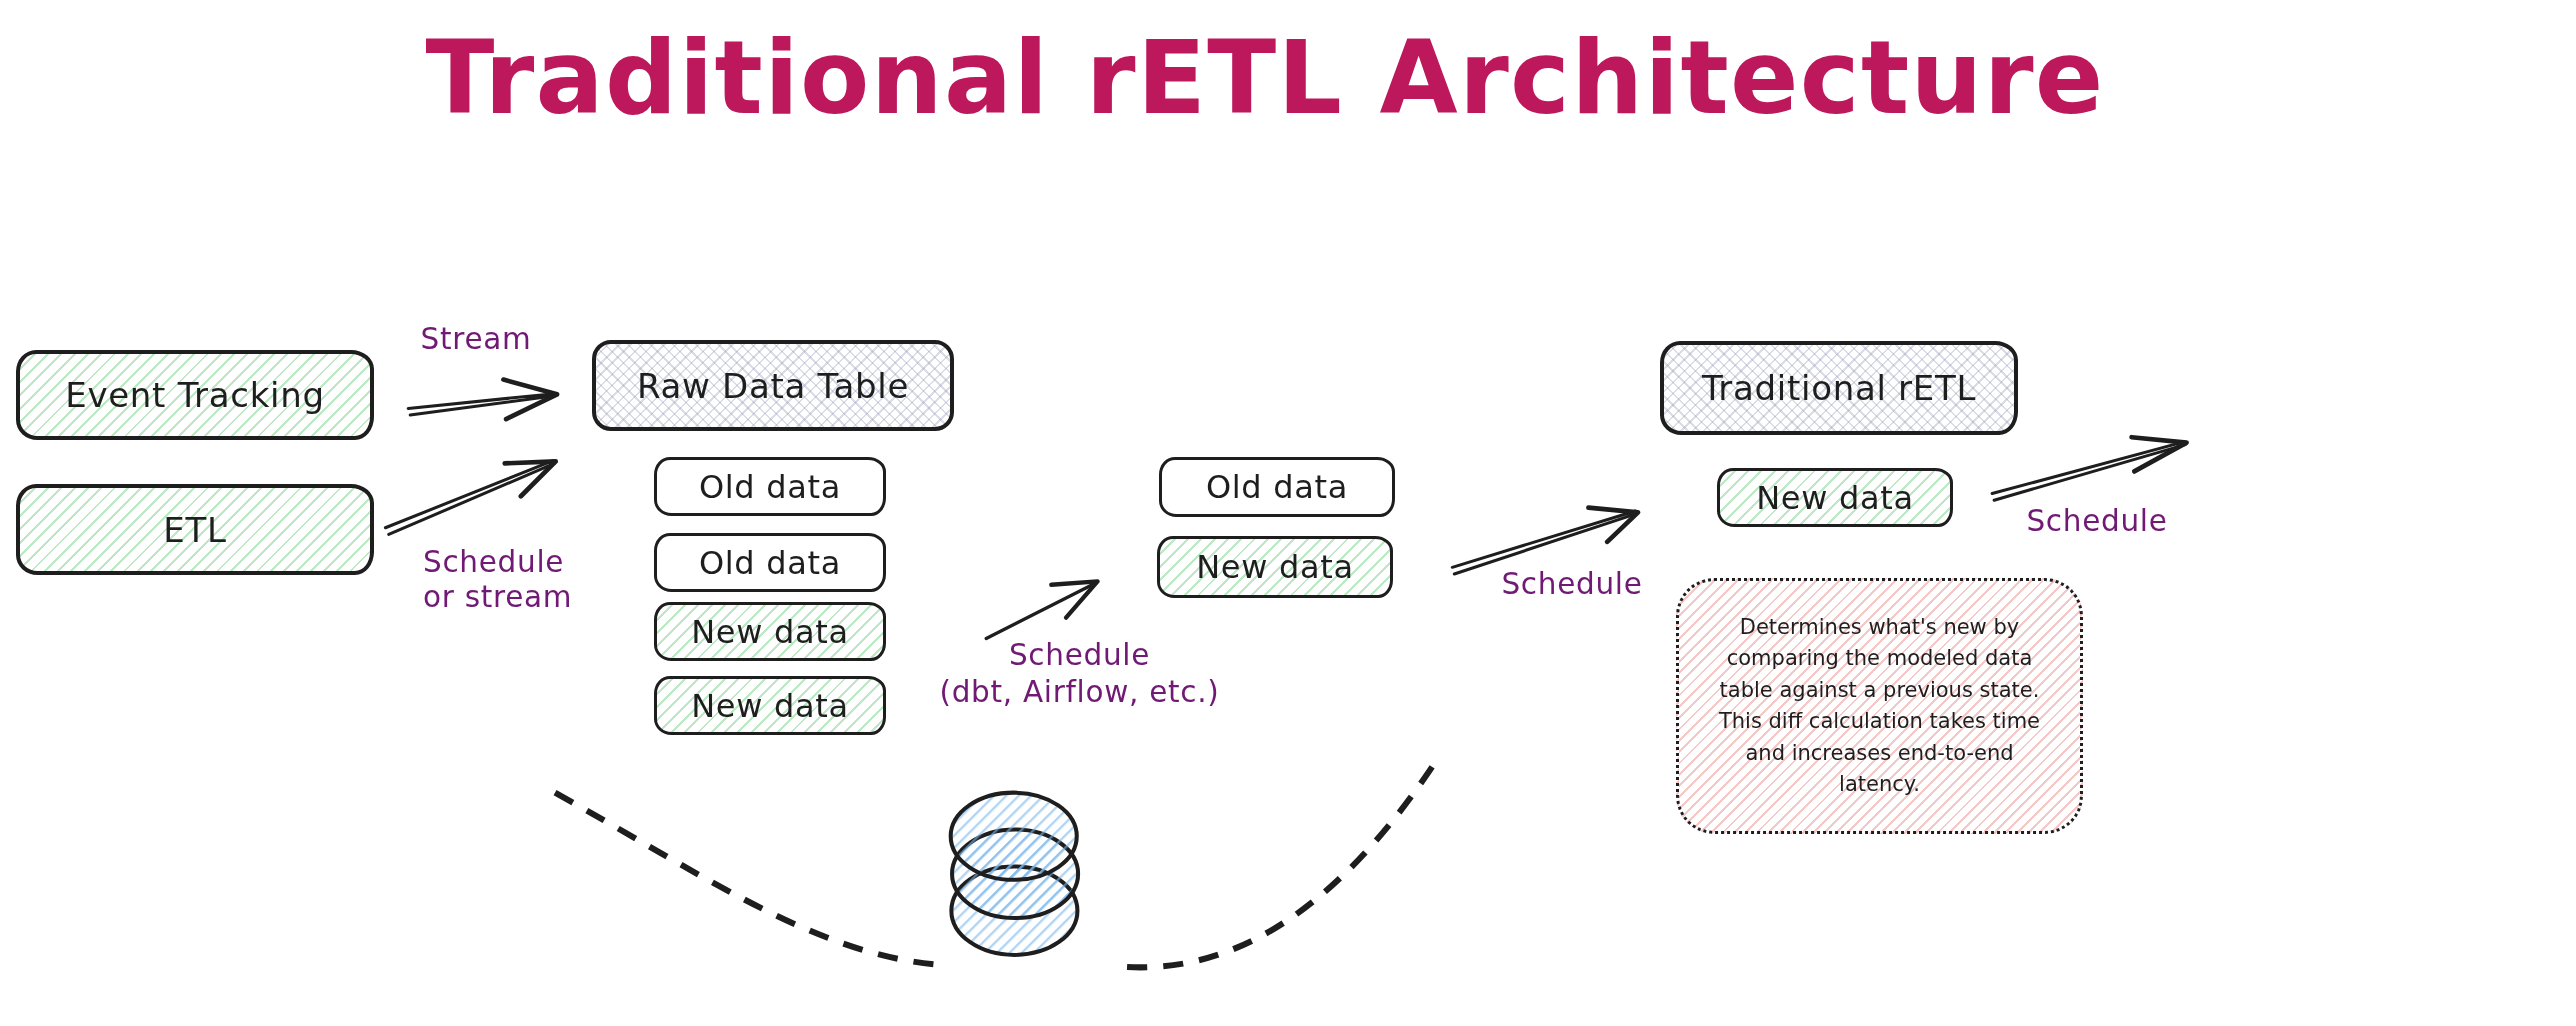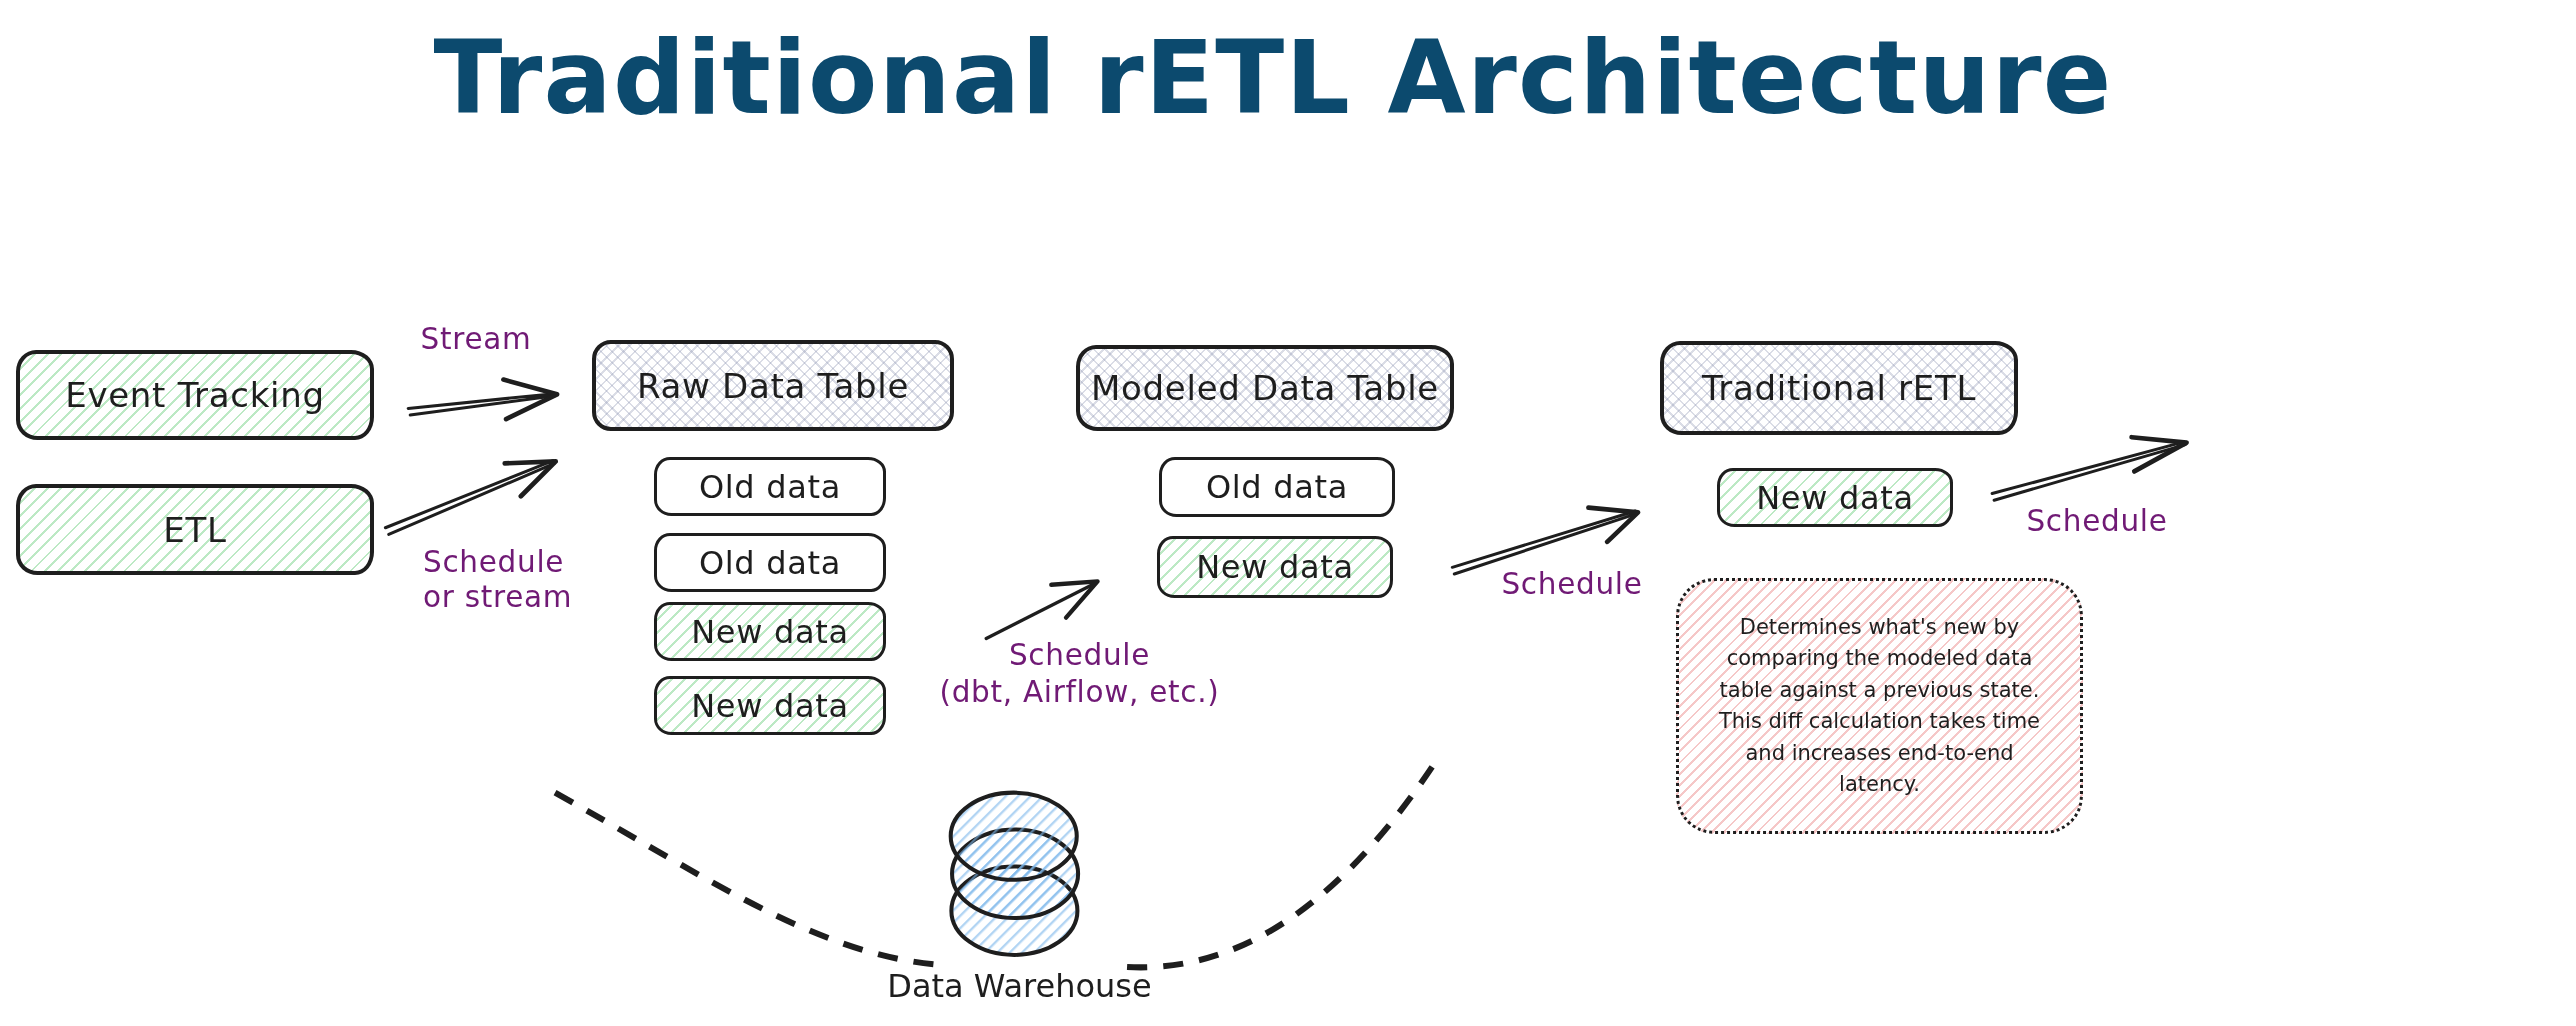--- a/index.html
+++ b/index.html
@@ -12,27 +12,27 @@
     width: 2576px;
     height: 1026px;
     background: #ffffff;
     overflow: hidden;
     font-family: "DejaVu Sans", sans-serif;
     color: #1e1e1e;
   }
   .title {
     position: absolute;
     top: 19px;
-    left: 12px;
+    left: 4px;
     width: 2522px;
     text-align: center;
     font-size: 101px;
     font-weight: 600;
     letter-spacing: 1.3px;
-    color: #0c4a6e;
+    color: #be185d;
     white-space: nowrap;
   }
   .node {
     position: absolute;
     display: flex;
     align-items: center;
     justify-content: center;
     border: 4px solid #1e1e1e;
     background-color: #ffffff;
     font-size: 34px;
@@ -165,23 +165,20 @@
   <div class="node row" style="left:654px; top:533px; width:232px; height:59px;">
     <span>Old data</span>
   </div>
   <div class="node row fill-green" style="left:654px; top:602px; width:232px; height:59px;">
     <span>New data</span>
   </div>
   <div class="node row fill-green" style="left:654px; top:676px; width:232px; height:59px;">
     <span>New data</span>
   </div>
 
-  <div class="node big fill-cross" style="left:1076px; top:345px; width:378px; height:86px;">
-    <span>Modeled Data Table</span>
-  </div>
   <div class="node row" style="left:1159px; top:457px; width:236px; height:60px;">
     <span>Old data</span>
   </div>
   <div class="node row fill-green" style="left:1157px; top:536px; width:236px; height:62px;">
     <span>New data</span>
   </div>
 
   <div class="node big fill-cross" style="left:1660px; top:341px; width:358px; height:94px;">
     <span>Traditional rETL</span>
   </div>
@@ -195,16 +192,15 @@
 
 
   <div class="edge-label center" style="left:402px; top:322px; width:148px;">Stream</div>
   <div class="edge-label pre" style="left:423px; top:545px; width:201px; line-height:1.18;">Schedule
 or stream</div>
   <div class="edge-label pre center" style="left:912px; top:637px; width:335px; line-height:1.25;">Schedule
 (dbt, Airflow, etc.)</div>
   <div class="edge-label center" style="left:1498px; top:567px; width:148px;">Schedule</div>
   <div class="edge-label center" style="left:2023px; top:504px; width:148px;">Schedule</div>
 
-  <div class="wh-label" style="left:872px; top:967px; width:295px;">Data Warehouse</div>
 
 </div>
 
 
 </body></html>

